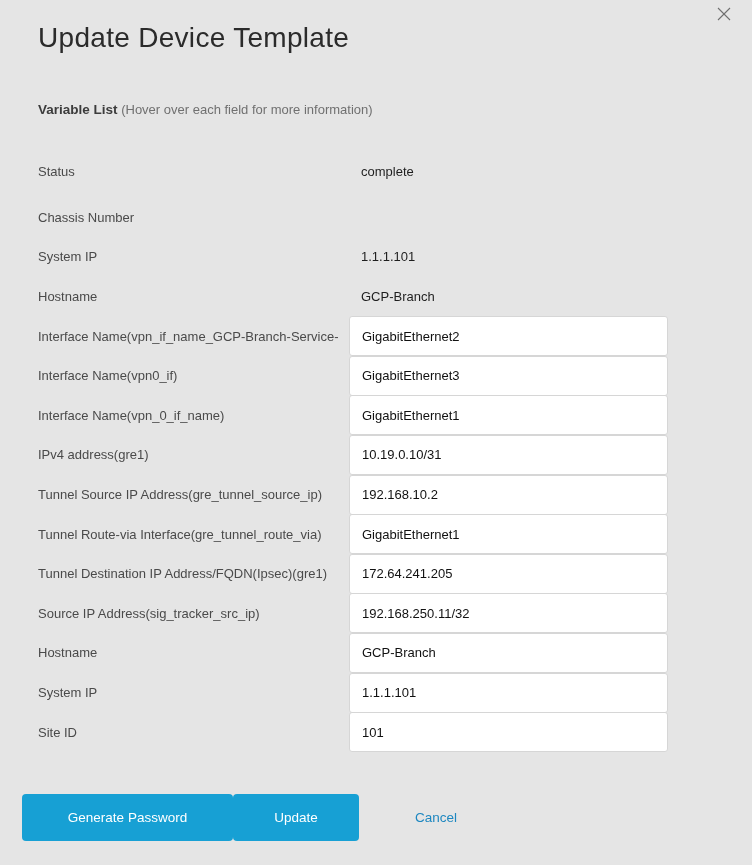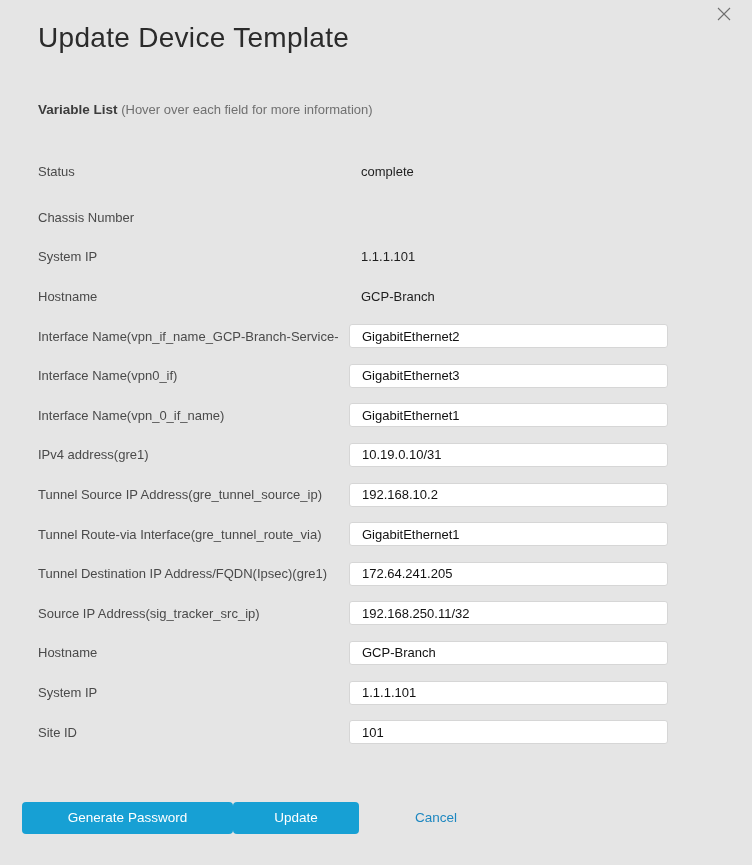--- a/index.html
+++ b/index.html
@@ -59,21 +59,21 @@
   }
   .row-value {
     font-size: 13px;
     color: #1e1e1e;
     padding-left: 12px;
     white-space: nowrap;
   }
   .row-input {
     flex: none;
     width: 319px;
-    height: 24px;
+    height: 40px;
     border: 1px solid #d6d6d6;
     border-radius: 3px;
     padding: 0 12px;
     font-family: "Liberation Sans", sans-serif;
     font-size: 13px;
     color: #111;
     background: #fff;
     outline: none;
   }
 
@@ -85,21 +85,21 @@
     display: flex;
     align-items: center;
   }
   .btn {
     border: none;
     border-radius: 4px;
     background: var(--accent, #17A0D4);
     color: #fff;
     font-family: "Liberation Sans", sans-serif;
     font-size: 13.5px;
-    height: 32px;
+    height: 47px;
     cursor: pointer;
   }
   .btn-generate { margin-left: 22px; width: 211px; }
   .btn-update   { width: 126px; }
   .link-cancel {
     margin-left: 56px;
     font-size: 13.5px;
     color: var(--cancel, #1D87C0);
     background: none; border: none;
     font-family: "Liberation Sans", sans-serif;

